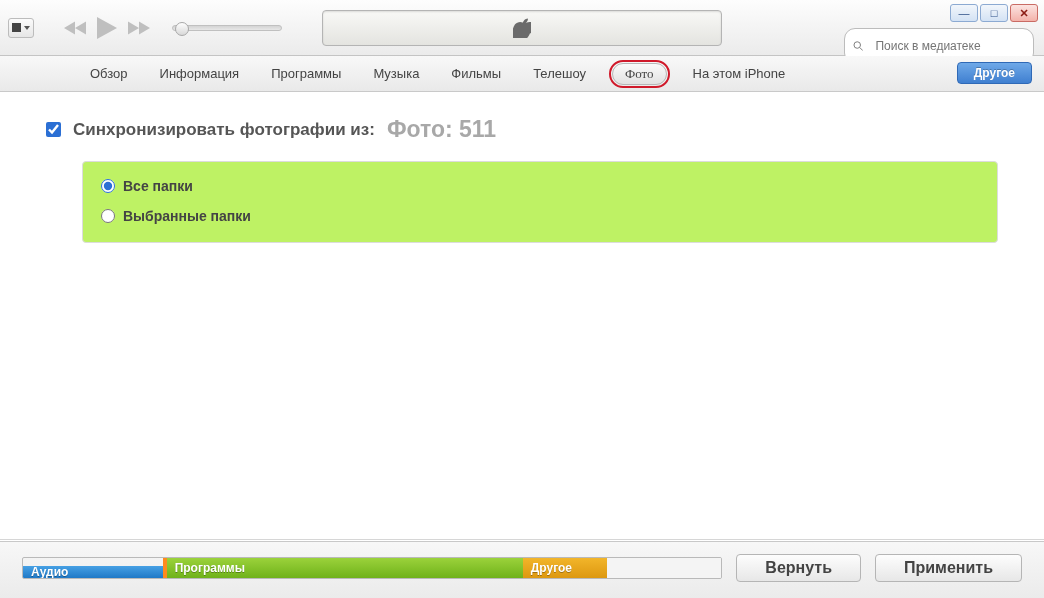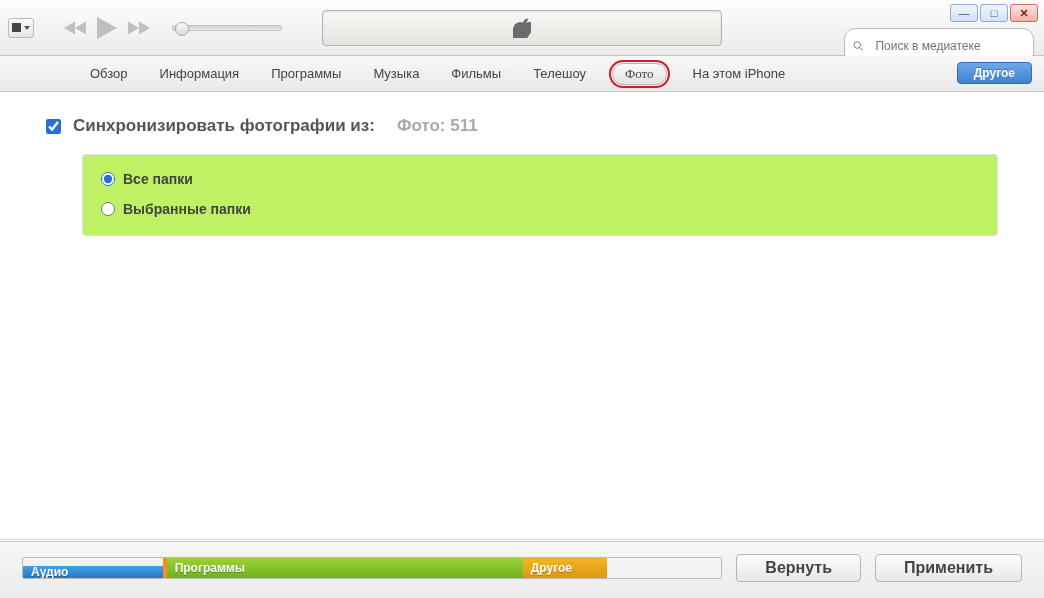--- a/index.html
+++ b/index.html
@@ -116,21 +116,21 @@
   .sync-header { display: flex; align-items: center; gap: 12px; flex-wrap: wrap; }
   .sync-check { width: 15px; height: 15px; accent-color: #2b6fd4; }
   .sync-label { font-size: 17px; font-weight: bold; color:#555; }
   .source-select {
     display: inline-flex; align-items: center; gap: 6px;
     padding: 3px 10px; border: 1px solid #bdbdbd; border-radius: 4px;
     background: linear-gradient(#fbfbfb,#ededed);
     font-size: 13px; color:#444; cursor:pointer;
   }
   .source-select .arrows { font-size: 9px; line-height: 8px; color:#6a6a6a; display:flex; flex-direction:column; }
-  .photo-count { font-size: 17px; font-weight: bold; color:#a8a8a8; margin-left: 10px; }
+  .photo-count { font-size: 23px; font-weight: bold; color:#a8a8a8; }
 
   .options-box {
     margin-top: 18px;
     border: 1px solid #dcdcdc; border-radius: 4px;
     background: #bef264;
     padding: 16px 18px 18px 18px;
     margin-left: 36px;
   }
   .opt-row { display: flex; align-items: center; gap: 8px; margin-bottom: 14px; font-size: 14px; color:#333; }
   .opt-row:last-child { margin-bottom: 0; }

